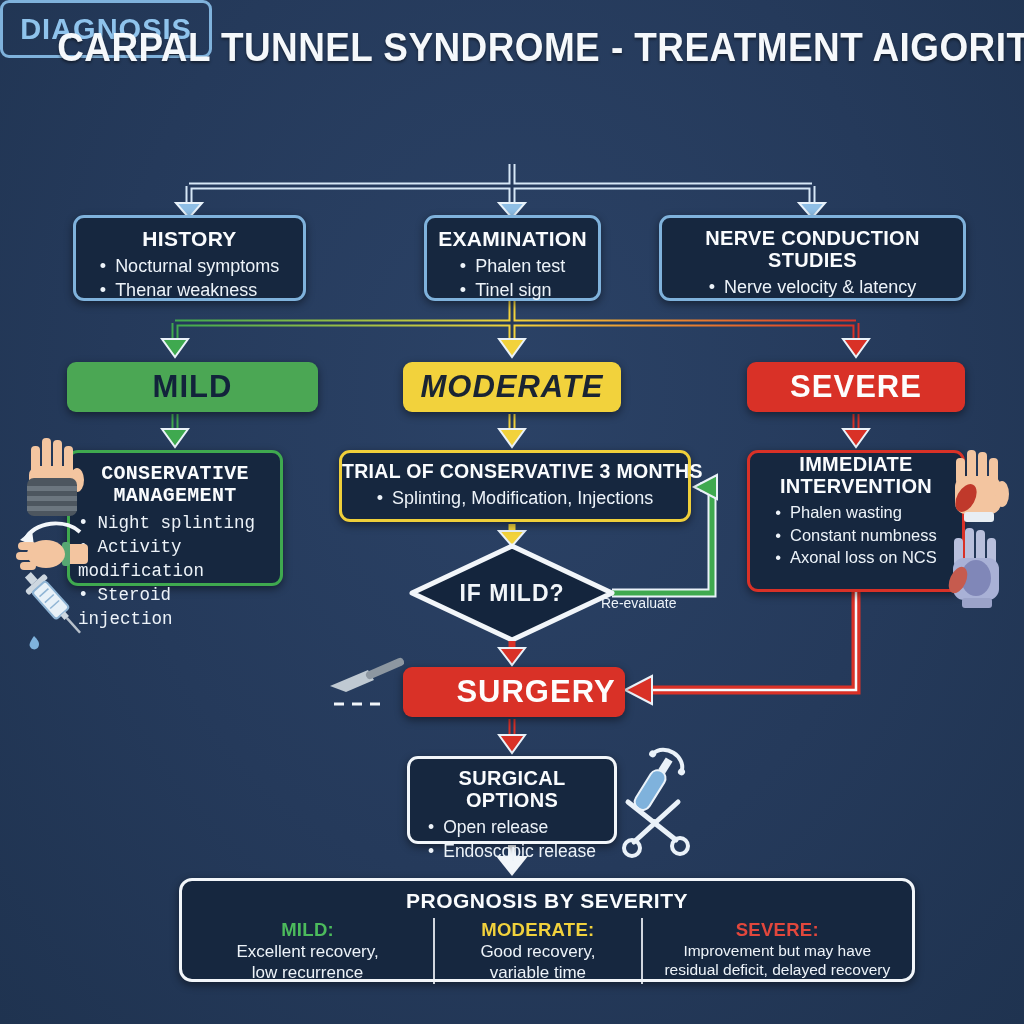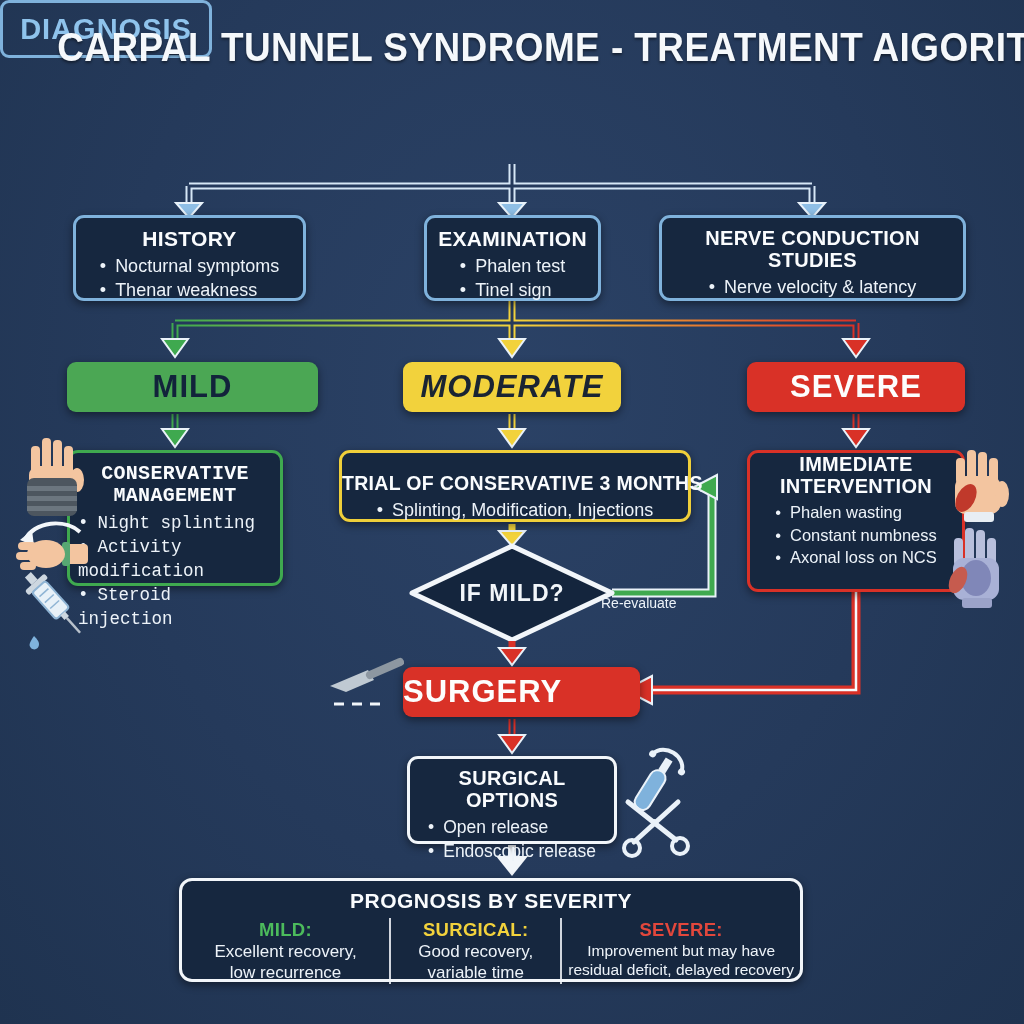--- a/index.html
+++ b/index.html
@@ -33,38 +33,38 @@
   .ncs .ttl{font-size:20px;}
   .pill{position:absolute;top:362px;height:50px;border-radius:9px;font-weight:bold;
     text-align:center;line-height:50px;font-size:31px;letter-spacing:1px;
     box-shadow:0 3px 9px rgba(0,0,0,.45);}
   .mild-pill{left:67px;width:251px;background:#4BA754;color:#12233B;}
   .moderate-pill{left:403px;width:218px;background:#F2D23C;color:#1A2433;font-style:italic;}
   .severe-pill{left:747px;width:218px;background:#D93127;color:#FDFDFD;}
   .conservative{left:67px;top:450px;width:216px;height:136px;border:3px solid #3FA94F;padding-top:10px;font-family:Liberation Mono, monospace;}
   .conservative .ttl{font-size:20px;}
   .conservative li{font-size:17.5px;}
-  .trial{left:339px;top:450px;width:352px;height:72px;border:3px solid #EFCF3A;padding-top:20px;}
+  .trial{left:339px;top:450px;width:352px;height:72px;border:3px solid #EFCF3A;padding-top:8px;}
   .trial .ttl{font-size:19.5px;white-space:nowrap;}
   .trial li{font-size:18px;}
   .immediate{left:747px;top:450px;width:218px;height:142px;border:3px solid #D93127;}
   .immediate .ttl{font-size:20px;}
   .immediate li{font-size:16.5px;}
-  .surgery{position:absolute;left:403px;top:667px;width:237px;height:50px;background:#D93127;
+  .surgery{position:absolute;left:403px;top:667px;width:178px;height:50px;background:#D93127;
     border-radius:9px;color:#FDFDFD;font-weight:bold;font-size:31px;letter-spacing:1px;
-    text-align:left;line-height:50px;box-shadow:0 3px 9px rgba(0,0,0,.45);}
+    text-align:center;line-height:50px;box-shadow:0 3px 9px rgba(0,0,0,.45);padding-left:44px;}
   .options{left:407px;top:756px;width:210px;height:88px;border:3px solid #F2F6FA;padding-top:8px;}
   .options .ttl{font-size:20px;}
   .options li{font-size:17.5px;}
   
   .decision-label{left:412px;top:546px;width:200px;height:94px;display:flex;
     align-items:center;justify-content:center;font-size:23px;font-weight:bold;letter-spacing:1px;}
   .reevaluate{left:601px;top:595px;font-size:14px;color:#EDF3F9;}
   
-  .prognosis{left:179px;top:878px;width:624px;height:104px;border:3px solid #F2F6FA;
+  .prognosis{left:179px;top:878px;width:736px;height:104px;border:3px solid #F2F6FA;
     border-radius:13px;padding-top:8px;}
   .prognosis .ttl{font-size:21px;letter-spacing:.5px;}
   .pgrid{display:grid;grid-template-columns:236fr 195fr 255fr;margin-top:5px;}
   .pcol{padding:1px 6px;text-align:center;}
   .pcol + .pcol{border-left:2px solid rgba(242,246,250,.85);}
   .plabel{font-weight:bold;font-size:18.5px;letter-spacing:.3px;}
   .pline{font-size:17px;line-height:1.24;color:#EDF3F9;}
   .pc1 .plabel{color:#4CBB5C;}
   .pc2 .plabel{color:#F2D23C;}
   .pc3 .plabel{color:#E2473C;}
@@ -205,21 +205,21 @@
 
   <div class="node prognosis">
     <div class="ttl">PROGNOSIS BY SEVERITY</div>
     <div class="pgrid">
       <div class="pcol pc1">
         <div class="plabel">MILD:</div>
         <div class="pline">Excellent recovery,</div>
         <div class="pline">low recurrence</div>
       </div>
       <div class="pcol pc2">
-        <div class="plabel">SURGICAL:</div>
+        <div class="plabel">MODERATE:</div>
         <div class="pline">Good recovery,</div>
         <div class="pline">variable time</div>
       </div>
       <div class="pcol pc3">
         <div class="plabel">SEVERE:</div>
         <div class="pline">Improvement but may have</div>
         <div class="pline">residual deficit, delayed recovery</div>
       </div>
     </div>
   </div>

